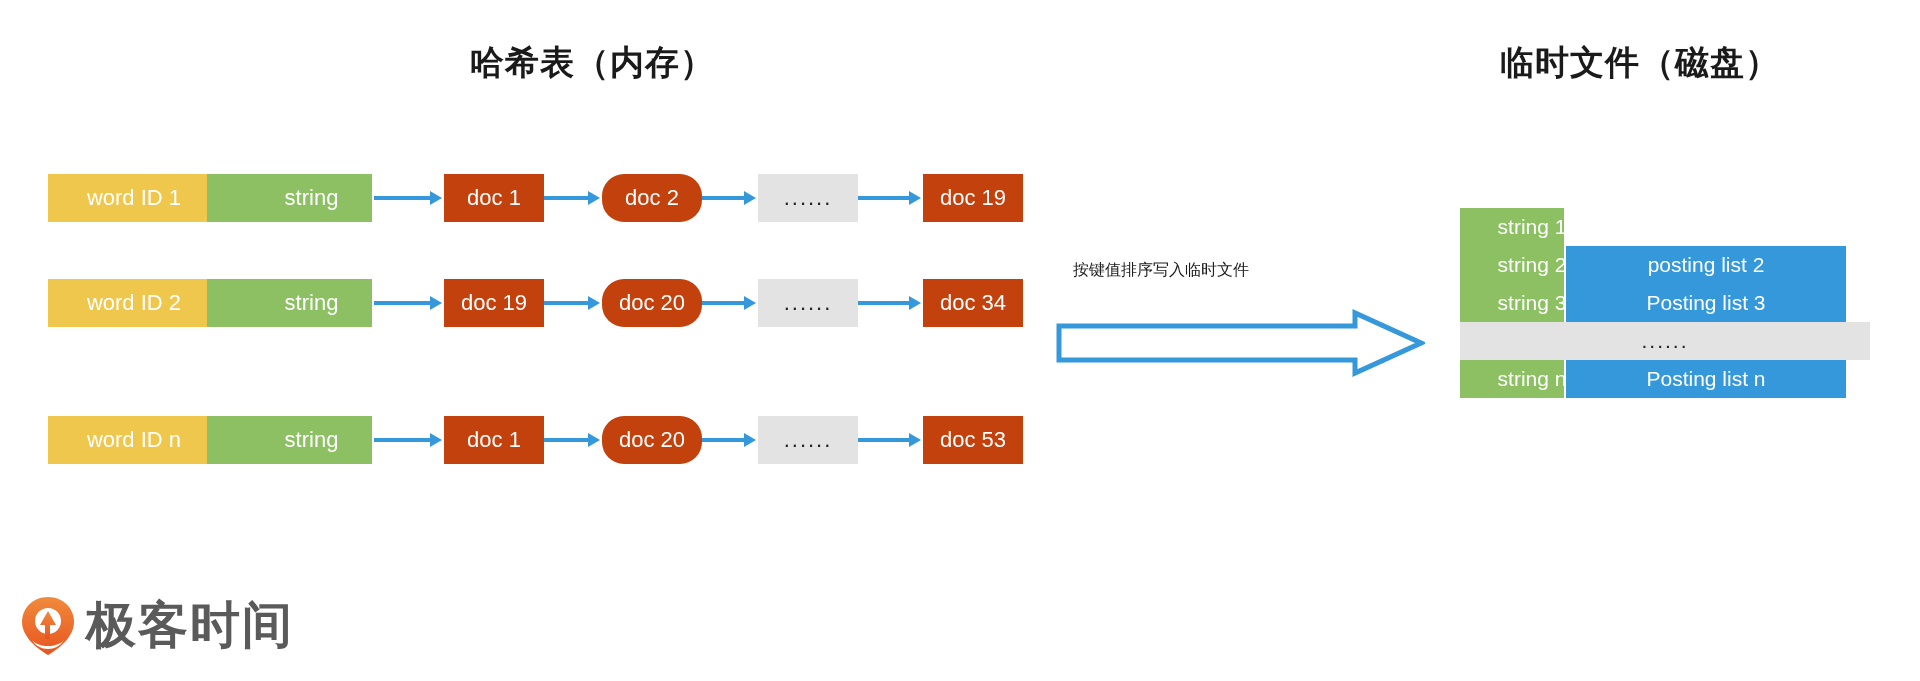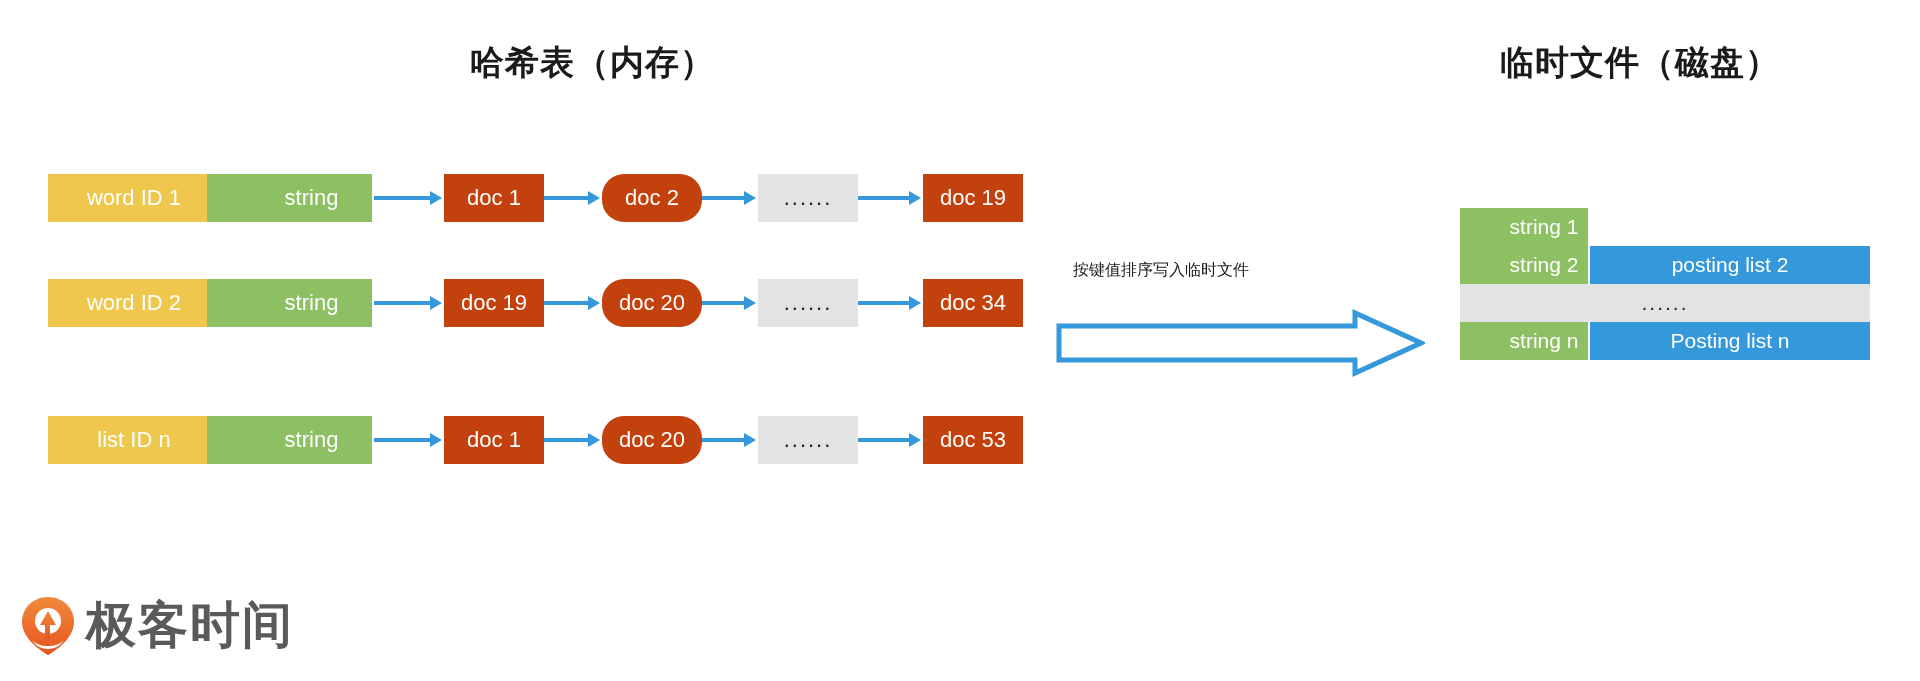--- a/index.html
+++ b/index.html
@@ -153,21 +153,21 @@
   #temp-table .cell {
     display: flex;
     align-items: center;
     justify-content: center;
     font-size: 21px;
     color: #ffffff;
     box-sizing: border-box;
     white-space: nowrap;
   }
   #temp-table .cell-key {
-    width: 128px;
+    width: 104px;
     background: #8cc063;
     margin-right: 2px;
     padding-left: 40px;
   }
   #temp-table .cell-val {
     width: 280px;
     background: #3498db;
   }
   #temp-table .trow.filler .cell-full {
     width: 410px;
@@ -250,21 +250,21 @@
       </div>
     <div class="doc-box ellipsis doc-3">......</div>
     <div class="lnk lnk-d">
         <span class="shaft"></span>
         <span class="head"></span>
       </div>
     <div class="doc-box doc-4">doc 34</div>
   </div>
 
   <div class="hash-row" style="top:408px;">
-    <div class="kv-box kv-key">list ID n</div>
+    <div class="kv-box kv-key">word ID n</div>
     <div class="kv-box kv-val">string</div>
     <div class="lnk lnk-a">
         <span class="shaft"></span>
         <span class="head"></span>
       </div>
     <div class="doc-box doc-1">doc 1</div>
     <div class="lnk lnk-b">
         <span class="shaft"></span>
         <span class="head"></span>
       </div>
@@ -286,20 +286,24 @@
     <polygon points="4,18 300,18 300,5 366,35 300,65 300,52 4,52" fill="#ffffff" stroke="#3498db" stroke-width="5" stroke-linejoin="miter"></polygon>
   </svg>
 
   <div id="temp-table">
     <div class="trow">
       <div class="cell cell-key">string 1</div>
     </div>
     <div class="trow">
       <div class="cell cell-key">string 2</div>
       <div class="cell cell-val">posting list 2</div>
+    </div>
+    <div class="trow">
+      <div class="cell cell-key">string 3</div>
+      <div class="cell cell-val">Posting list 3</div>
     </div>
     <div class="trow filler">
       <div class="cell-full">......</div>
     </div>
     <div class="trow">
       <div class="cell cell-key">string n</div>
       <div class="cell cell-val">Posting list n</div>
     </div>
   </div>
 

